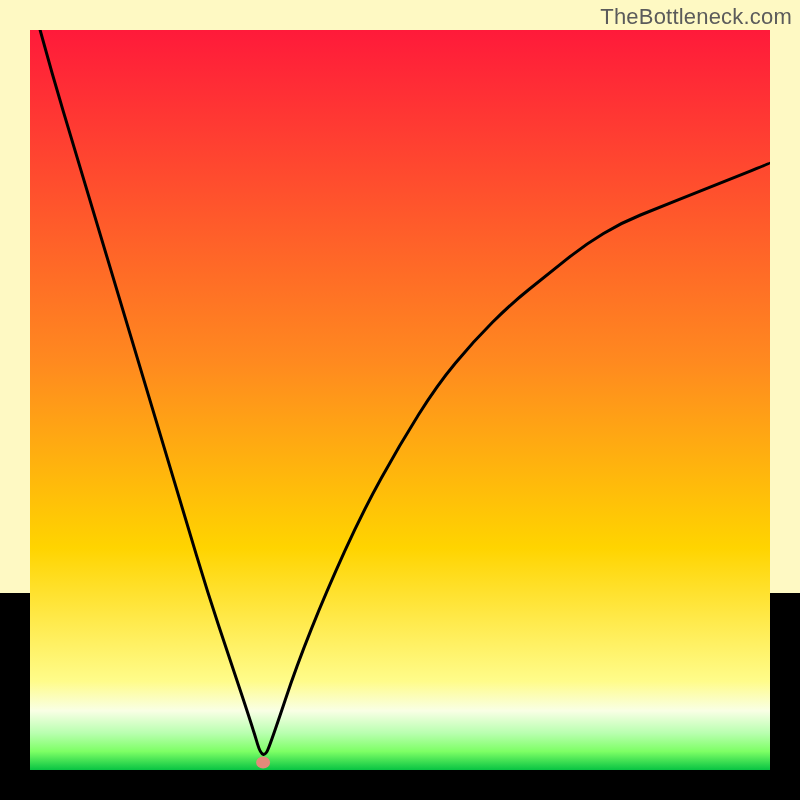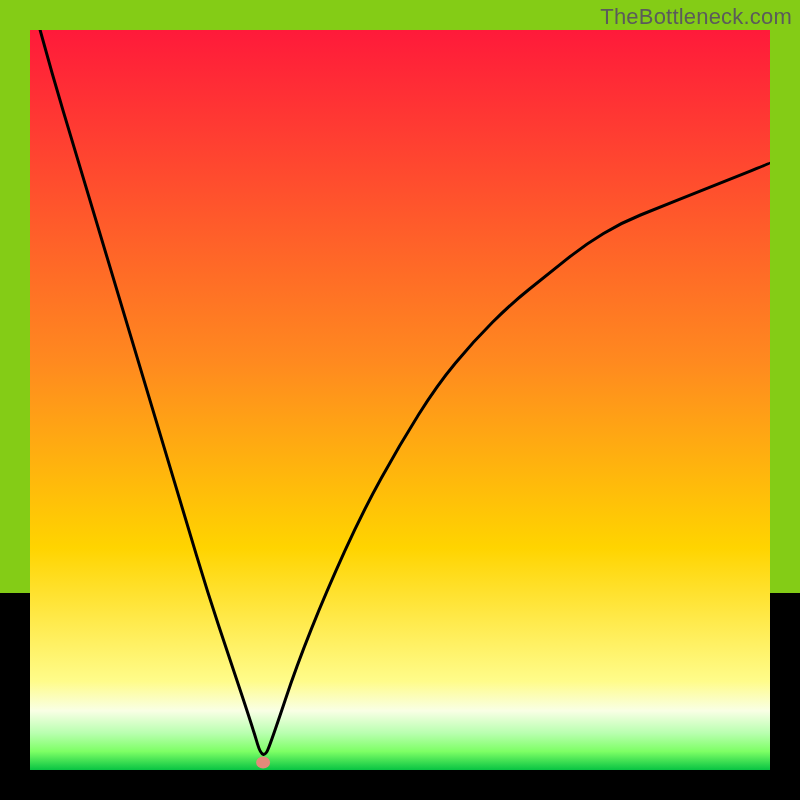--- a/index.html
+++ b/index.html
@@ -10,21 +10,21 @@
     background: #000000;
     overflow: hidden;
     font-family: Arial, Helvetica, sans-serif;
   }
   .frame {
     position: absolute;
     left: 0;
     top: 0;
     width: 800px;
     height: 593px;
-    background: #84cc16;
+    background: #fef9c3;
   }
   .plot {
     position: absolute;
     left: 30px;
     top: 30px;
     width: 740px;
     height: 740px;
     overflow: hidden;
   }
   .watermark {

